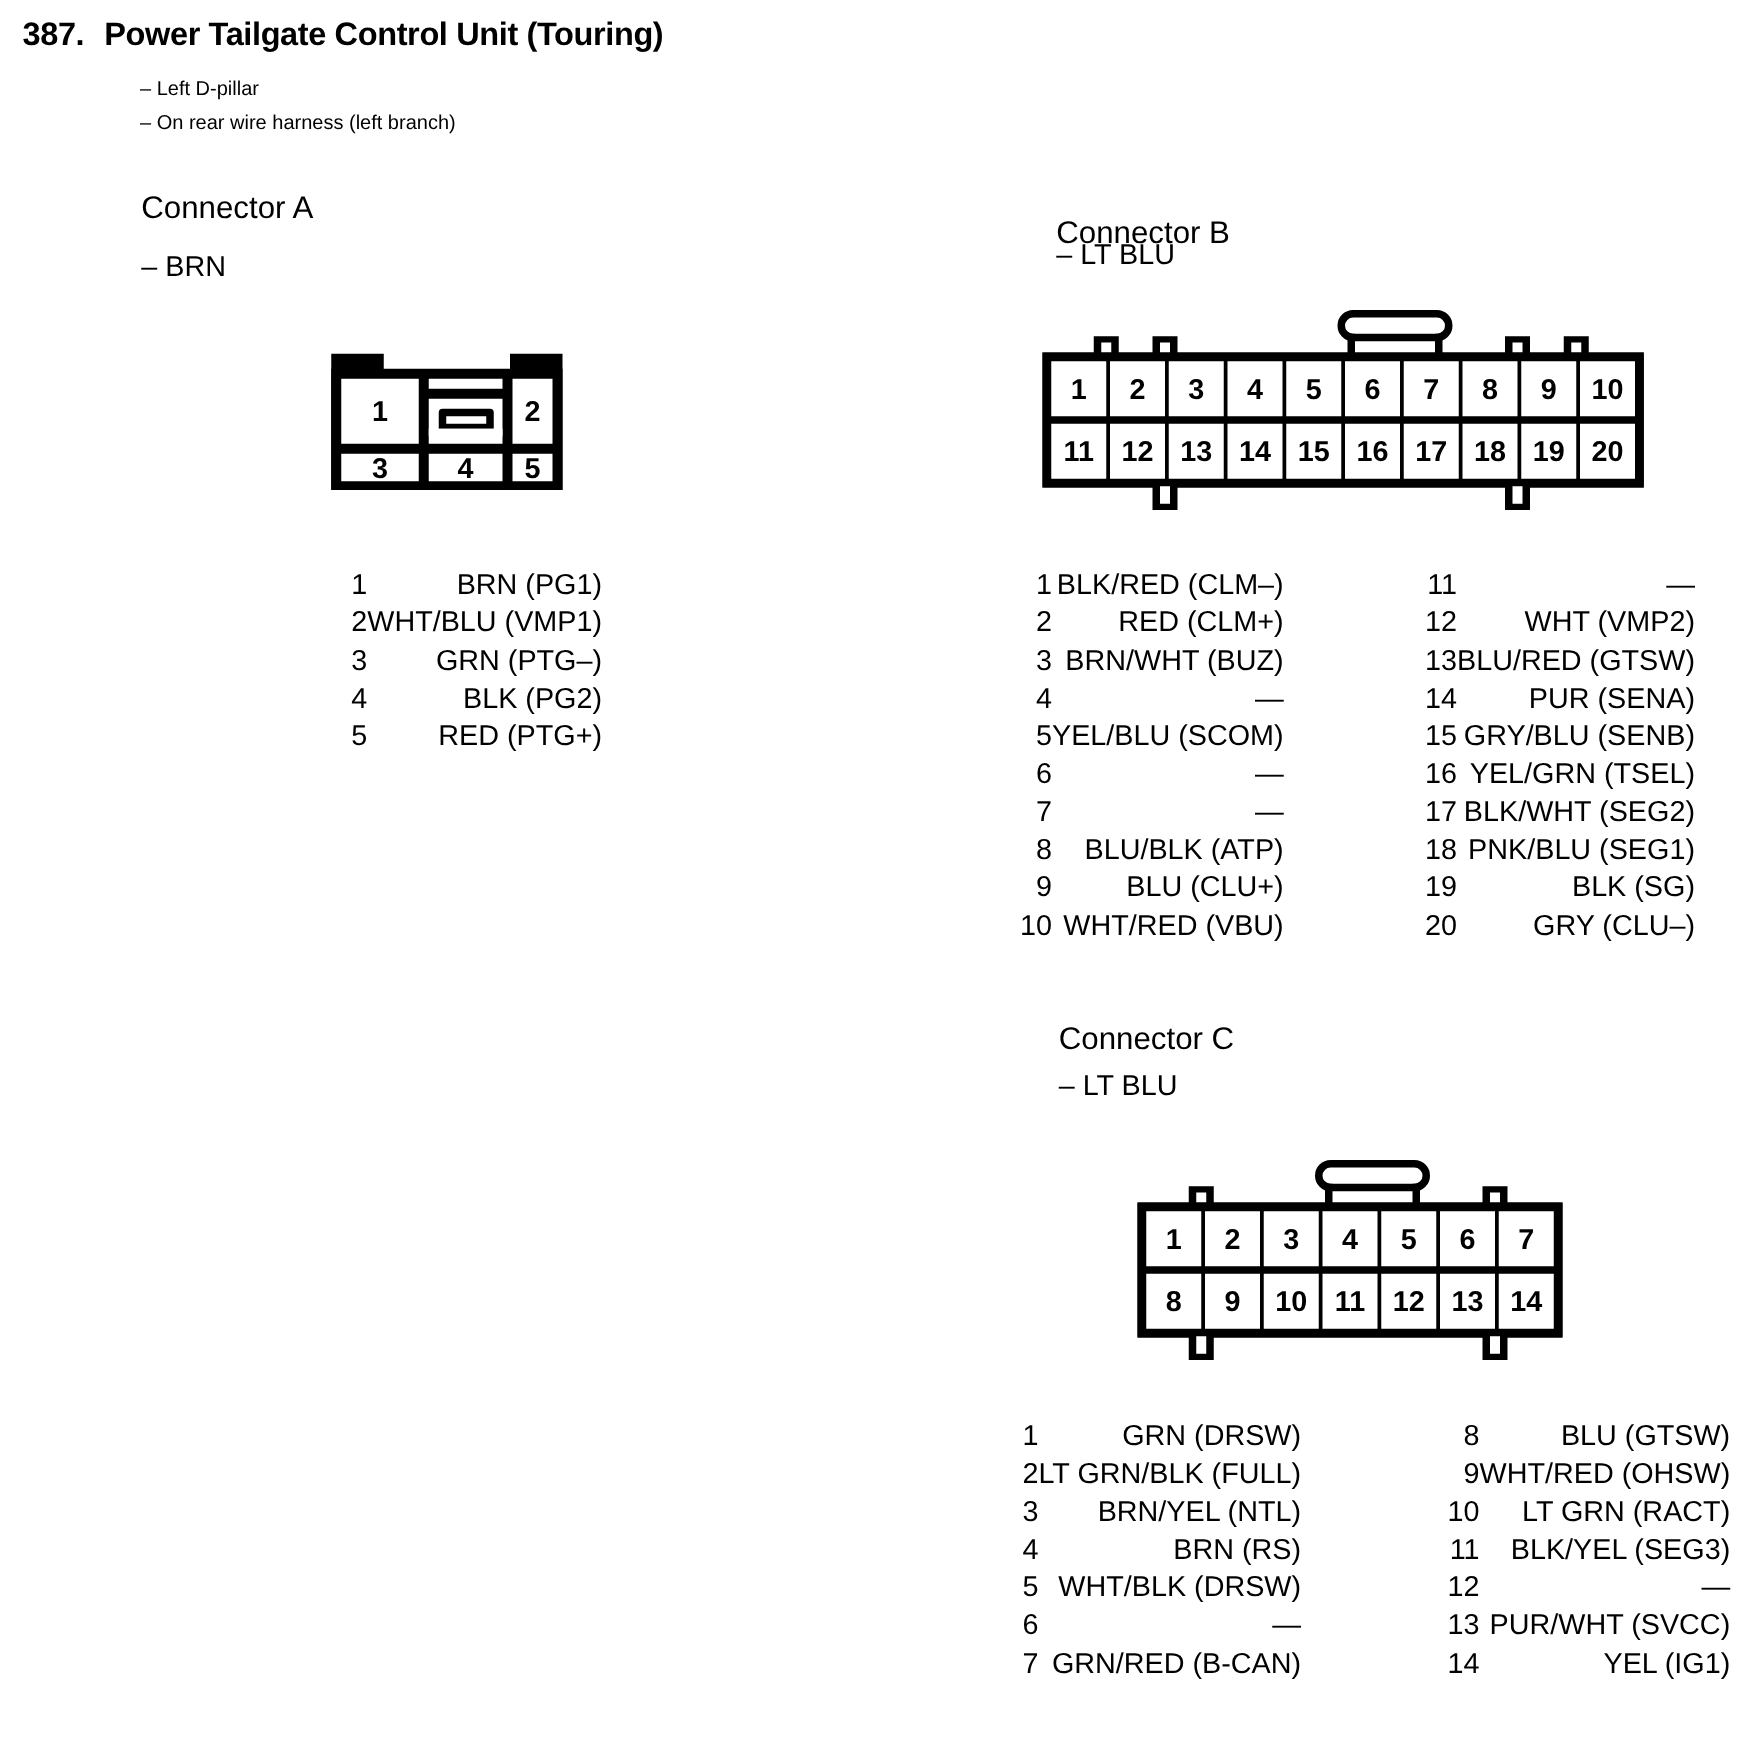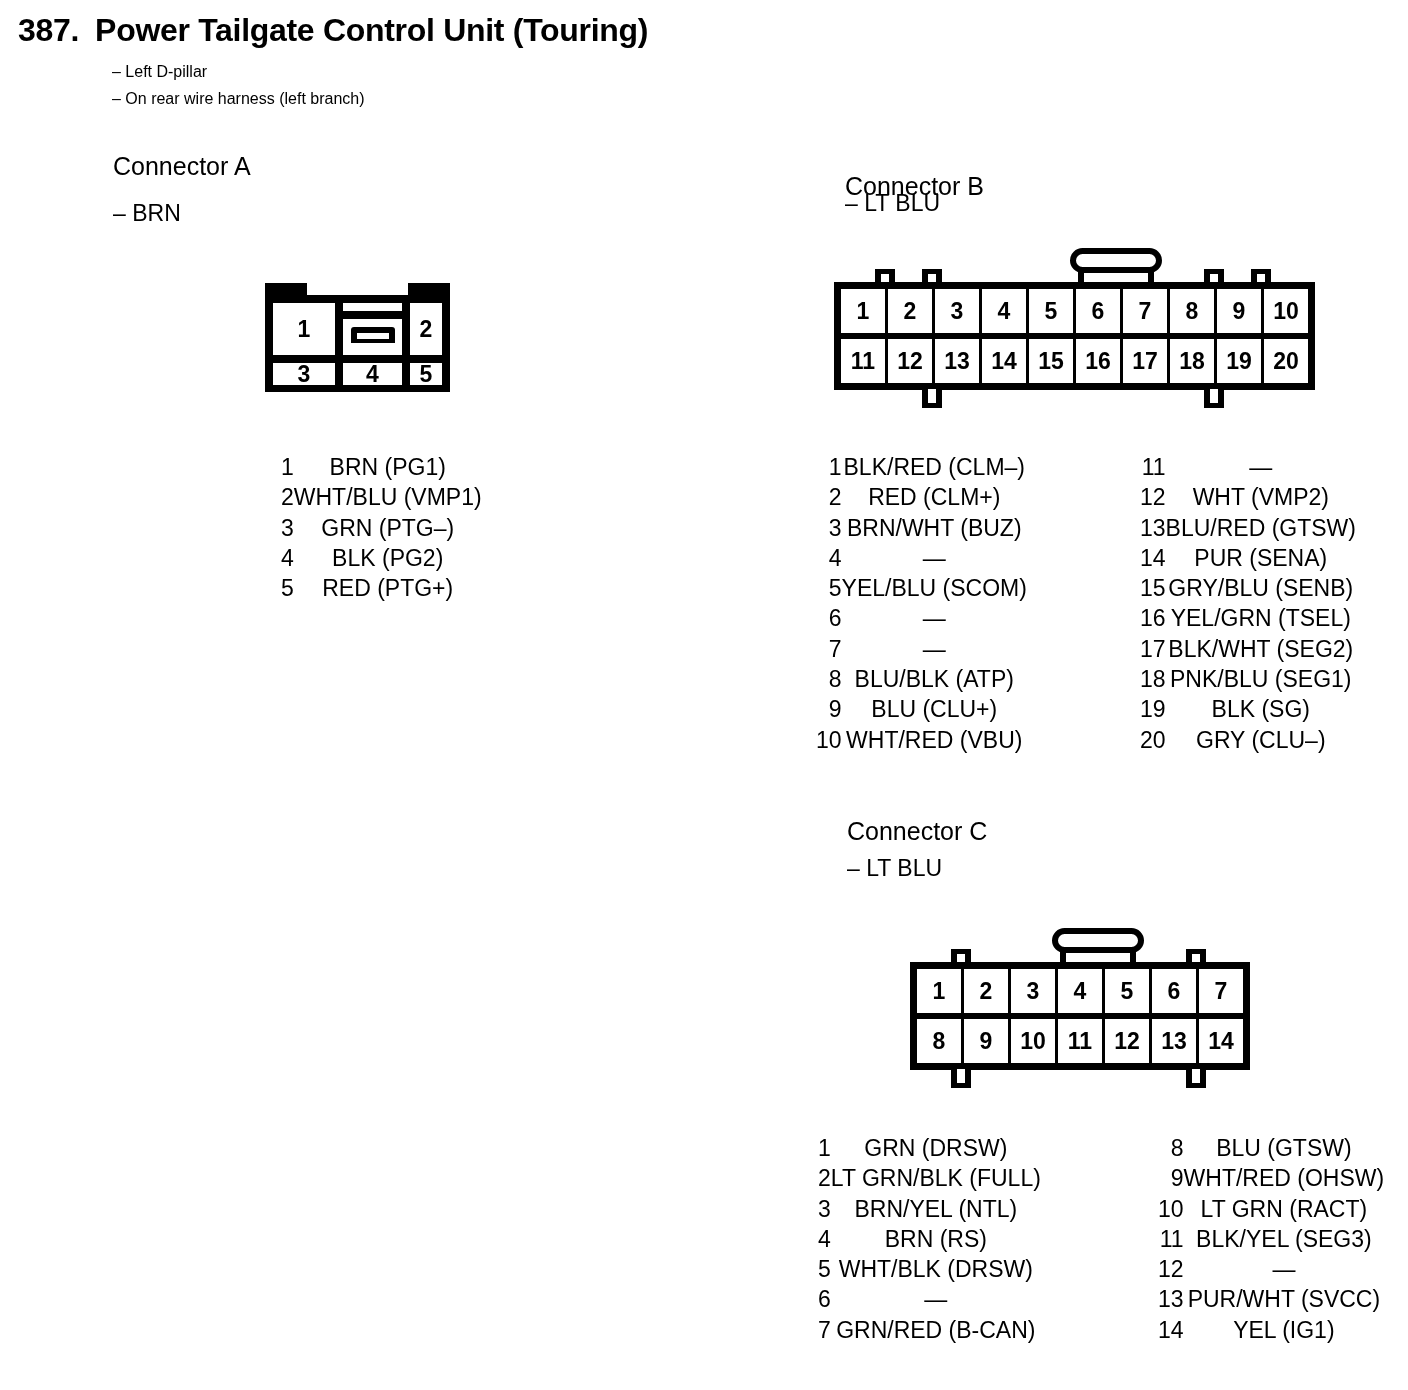--- a/index.html
+++ b/index.html
@@ -14,21 +14,21 @@
     font-family: "Liberation Sans", sans-serif;
     color: #000000;
     overflow: hidden;
   }
 
   
   .page-title {
     position: absolute;
     left: 18px;
     top: 12px;
-    font-size: 32px;
+    font-size: 26px;
     font-weight: bold;
     letter-spacing: -0.3px;
     white-space: nowrap;
   }
   .title-num { margin-right: 16px; }
 
   .note {
     position: absolute;
     font-size: 16px;
     white-space: nowrap;
@@ -61,21 +61,21 @@
     font-size: 23px;
     line-height: 30.3px;
     border-collapse: collapse;
     white-space: nowrap;
   }
   .pinlist td { padding: 0; vertical-align: top; }
   .pin-num {
     text-align: right;
     padding-right: 9px;
   }
-  .pin-label { text-align: center; margin-top: 46px; }
+  .pin-label { text-align: right; margin-top: 46px; }
 
   #listA   { left: 281px; top: 452px; }
   #listB1  { left: 816px; top: 452px; }
   #listB2  { left: 1140px; top: 452px; }
   #listC1  { left: 818px; top: 1133px; }
   #listC2  { left: 1158px; top: 1133px; }
 
   
   .conn-grid-wrap { position: absolute; }
 

